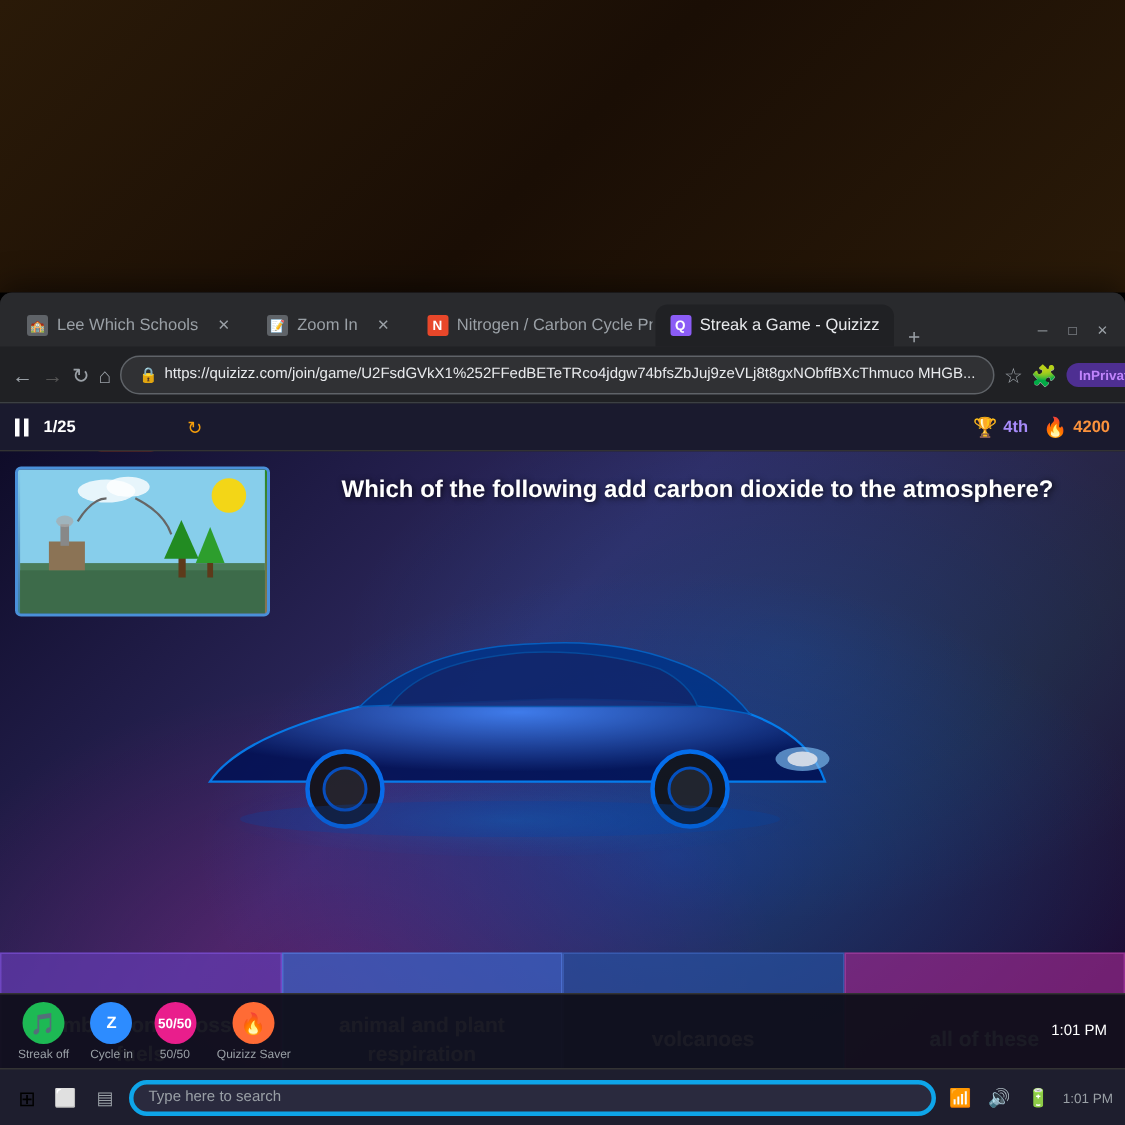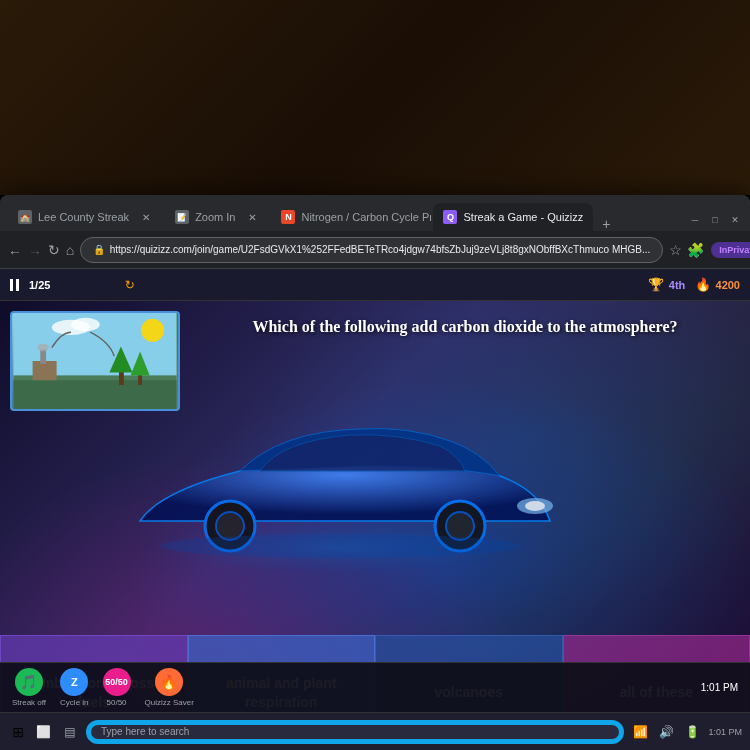--- a/index.html
+++ b/index.html
@@ -260,21 +260,20 @@
       position: absolute;
       top: 15px;
       left: 200px;
       right: 20px;
       color: #fff;
       font-size: 16px;
       font-weight: bold;
       text-align: center;
       line-height: 1.4;
       text-shadow: 1px 1px 4px rgba(0,0,0,0.8);
-      font-family: Liberation Serif, serif;
     }
 
     
     .answers-grid {
       position: absolute;
       bottom: 0;
       left: 0;
       width: 100%;
       display: grid;
       grid-template-columns: repeat(4, 1fr);
@@ -354,21 +353,21 @@
       height: 20px;
       display: flex;
       align-items: center;
       justify-content: center;
       font-size: 14px;
     }
     .search-input-bar {
       flex: 1;
       height: 24px;
       background: #2a2a3e;
-      border: 5px solid #0ea5e9;
+      border: 3px solid #0ea5e9;
       border-radius: 12px;
       display: flex;
       align-items: center;
       padding: 0 10px;
       color: #9aa0a6;
       font-size: 10px;
     }
     .taskbar-icons {
       display: flex;
       gap: 6px;
@@ -400,21 +399,21 @@
 
 <div class="top-black">
   <div class="desk-texture"></div>
 </div>
 
 <div class="browser">
 
   <div class="tab-bar">
     <div class="tab">
       <div class="tab-icon">🏫</div>
-      <span>Lee County Streak</span>
+      <span>Lee Which Schools</span>
       <div class="tab-close">✕</div>
     </div>
     <div class="tab">
       <div class="tab-icon">📝</div>
       <span>Zoom In</span>
       <div class="tab-close">✕</div>
     </div>
     <div class="tab">
       <div class="tab-icon" style="background:#e8472a;color:#fff;font-size:9px;font-weight:bold;">N</div>
       <span>Nitrogen / Carbon Cycle Pre-qu...</span>

